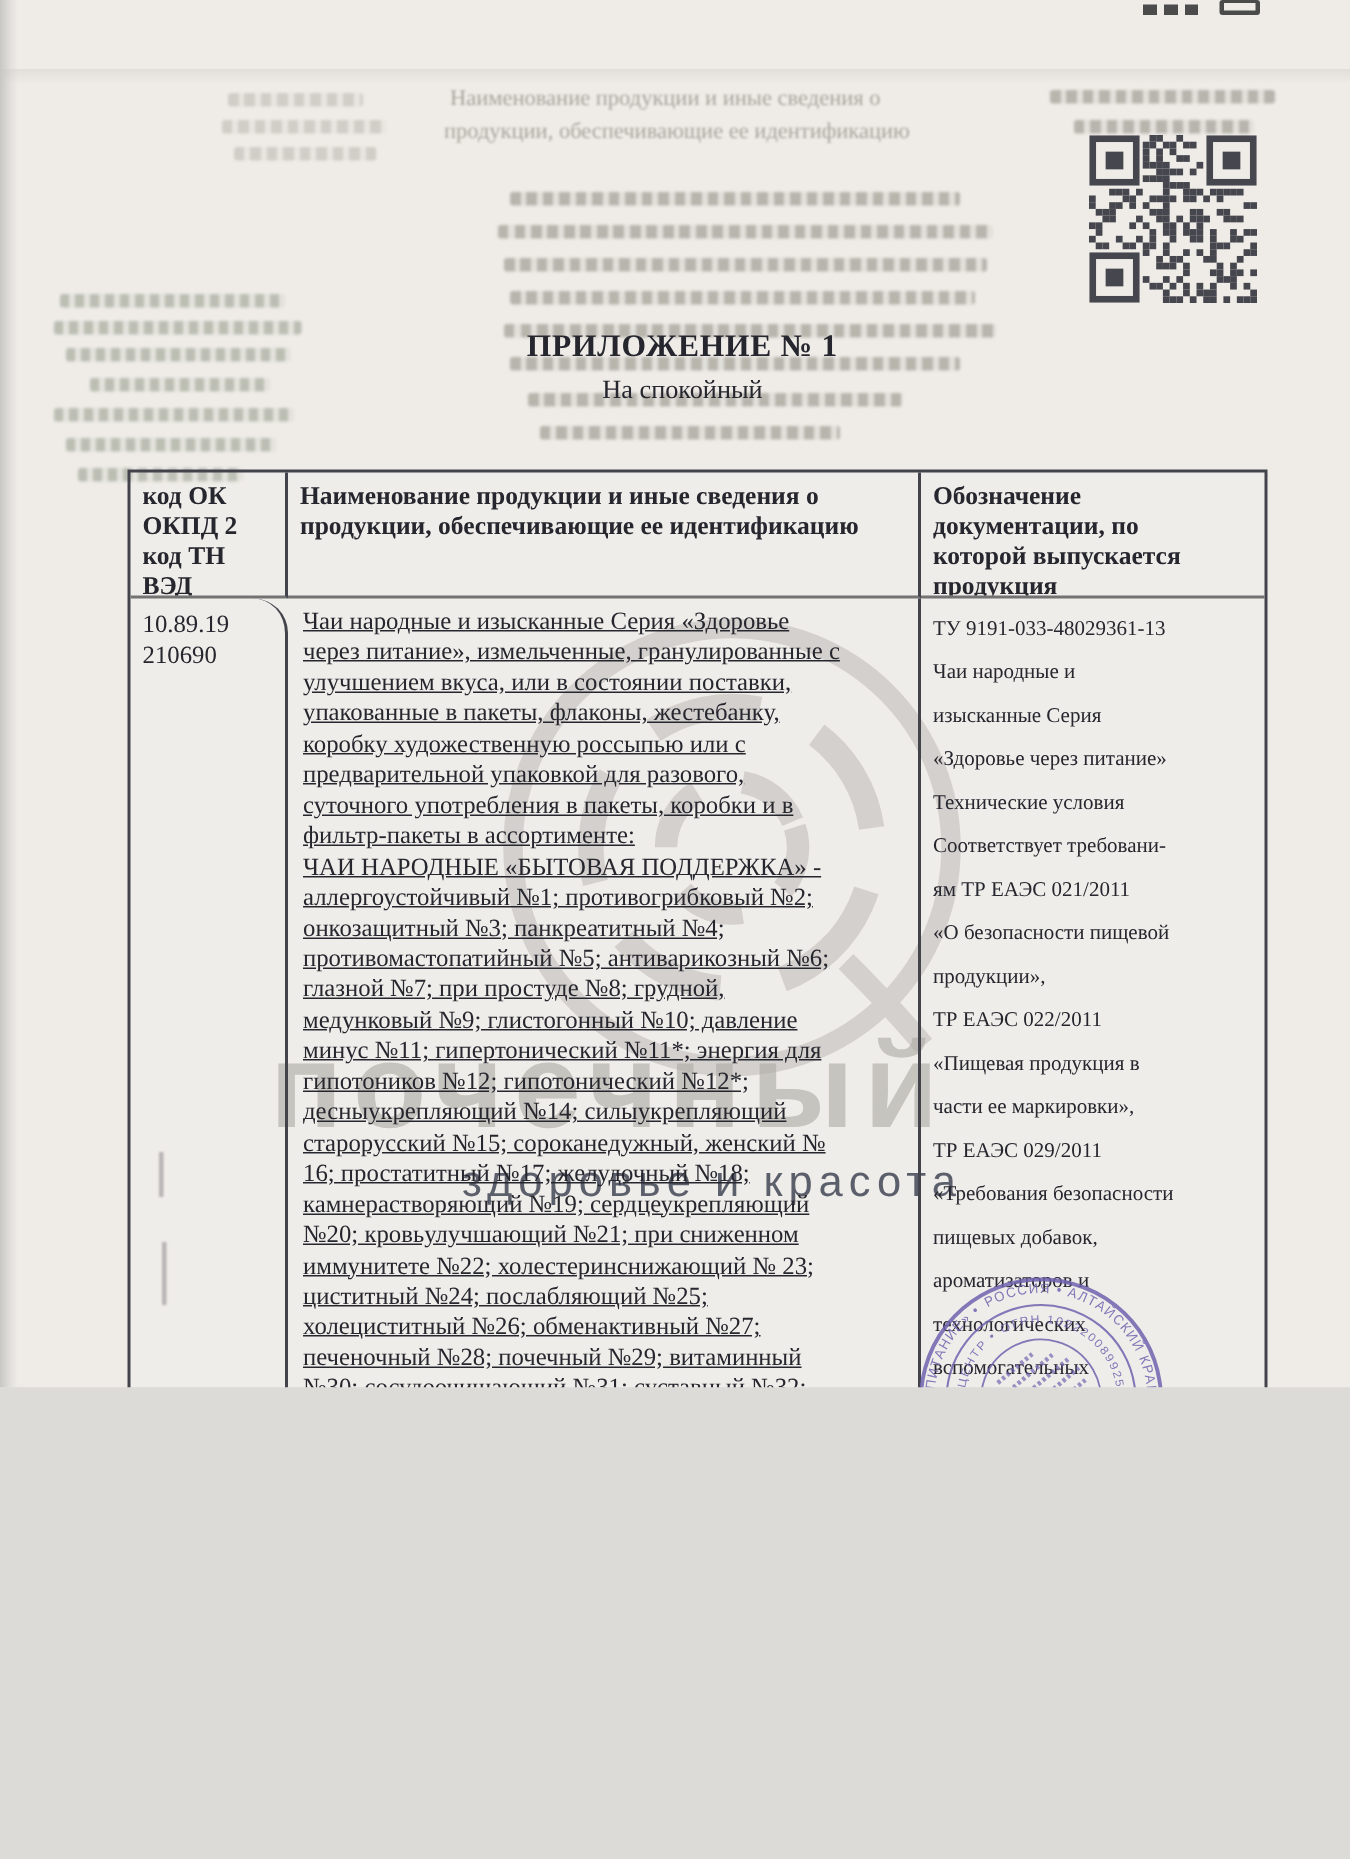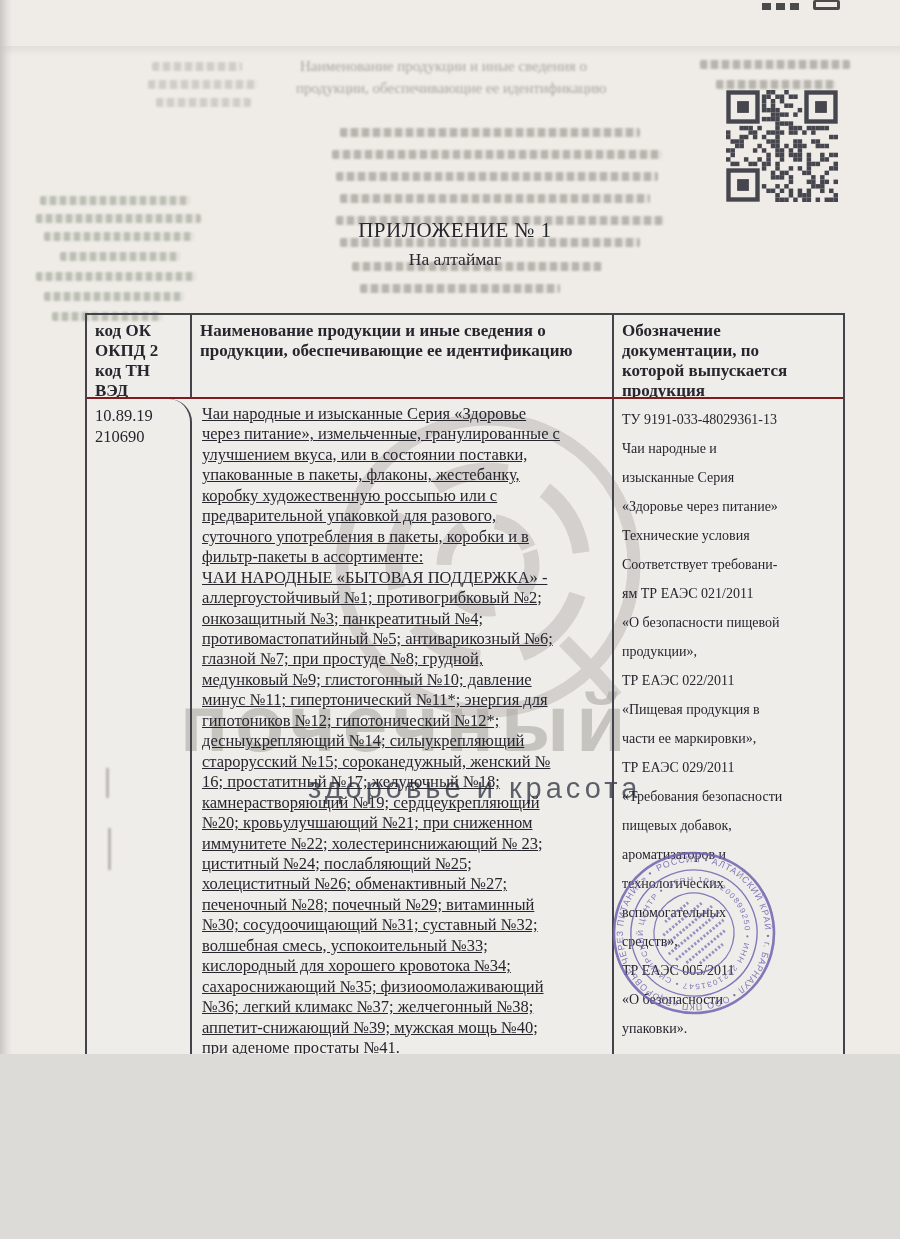--- a/index.html
+++ b/index.html
@@ -1,34 +1,34 @@
 <!DOCTYPE html>
 <html><head>
 <meta charset="utf-8">
 <style>
   html,body{margin:0;padding:0;background:#dddbd7;}
-  .page{position:relative;width:900px;height:1054px;overflow:hidden;
+  .page{position:relative;width:900px;height:925px;overflow:hidden;
     font-family:"Liberation Serif","DejaVu Serif",serif;color:#26262e;
     background:linear-gradient(180deg,#f7f6f3 0px,#f6f5f2 46px,#f1efeb 60px,#efedе9 120px,#efece8 100%);
     background-color:#efece8;}
   .edge-left{position:absolute;left:0;top:0;width:12px;height:1239px;
     background:linear-gradient(90deg,#c9c7c3,#e3e1dd 60%,rgba(227,225,221,0));}
   .fold{position:absolute;left:0;top:46px;width:900px;height:10px;
     background:linear-gradient(180deg,rgba(200,198,194,.35),rgba(200,198,194,0));}
   
   .title-block{position:absolute;left:60px;top:218px;width:790px;text-align:center;}
-  .t1{font-size:21px;font-weight:normal;letter-spacing:.5px;}
+  .t1{font-size:21px;font-weight:bold;letter-spacing:.5px;}
   .t2{margin-top:14px;font-size:19px;}
   .t2 .lbl{font-weight:bold;}
   .t3{margin-top:6px;font-size:17.5px;}
   
   .doc-table{position:absolute;left:85px;top:313px;width:760px;height:903px;
     display:grid;grid-template-columns:105px 422px 1fr;grid-template-rows:84px 1fr;
     border:2px solid #43434c;box-sizing:border-box;background:rgba(255,255,255,.06);}
-  .cell{box-sizing:border-box;border-right:2px solid #43434c;border-bottom:2px solid #7f1d1d;
+  .cell{box-sizing:border-box;border-right:2px solid #43434c;border-bottom:2px solid #737373;
     padding:6px 8px;white-space:pre-line;overflow:hidden;}
   .cell.last-col{border-right:none;}
   .cell.body-row{border-bottom:none;}
   .hdr{font-weight:bold;font-size:17px;line-height:20px;}
   .c-codes{font-size:16.5px;line-height:21px;border-radius:23px;}
   .c-product{font-size:16.5px;line-height:20.45px;padding:5px 10px;text-decoration:underline;}
   .c-docs{font-size:14px;line-height:29px;}
   
   .qr{position:absolute;left:726px;top:90px;width:112px;height:112px;}
   
@@ -303,21 +303,21 @@
         <rect x="2.5" y="2.5" width="29" height="29" fill="none" stroke="#46464e" stroke-width="4.4"></rect>
         <rect x="11.1" y="11.1" width="11.8" height="11.8" fill="#46464e"></rect>
         <rect x="80.5" y="2.5" width="29" height="29" fill="none" stroke="#46464e" stroke-width="4.4"></rect>
         <rect x="89.1" y="11.1" width="11.8" height="11.8" fill="#46464e"></rect>
         <rect x="2.5" y="80.5" width="29" height="29" fill="none" stroke="#46464e" stroke-width="4.4"></rect>
         <rect x="11.1" y="89.1" width="11.8" height="11.8" fill="#46464e"></rect>
       </svg></div>
 
   <div class="title-block">
     <div class="t1">ПРИЛОЖЕНИЕ № 1</div>
-    <div class="t3">На алтаймаг</div>
+    <div class="t3">На спокойный</div>
   </div>
 
   <div class="doc-table">
     <div class="cell hdr">код ОК
 ОКПД 2
 код ТН ВЭД</div>
     <div class="cell hdr">Наименование продукции и иные сведения о
 продукции, обеспечивающие ее идентификацию</div>
     <div class="cell hdr last-col">Обозначение
 документации, по

